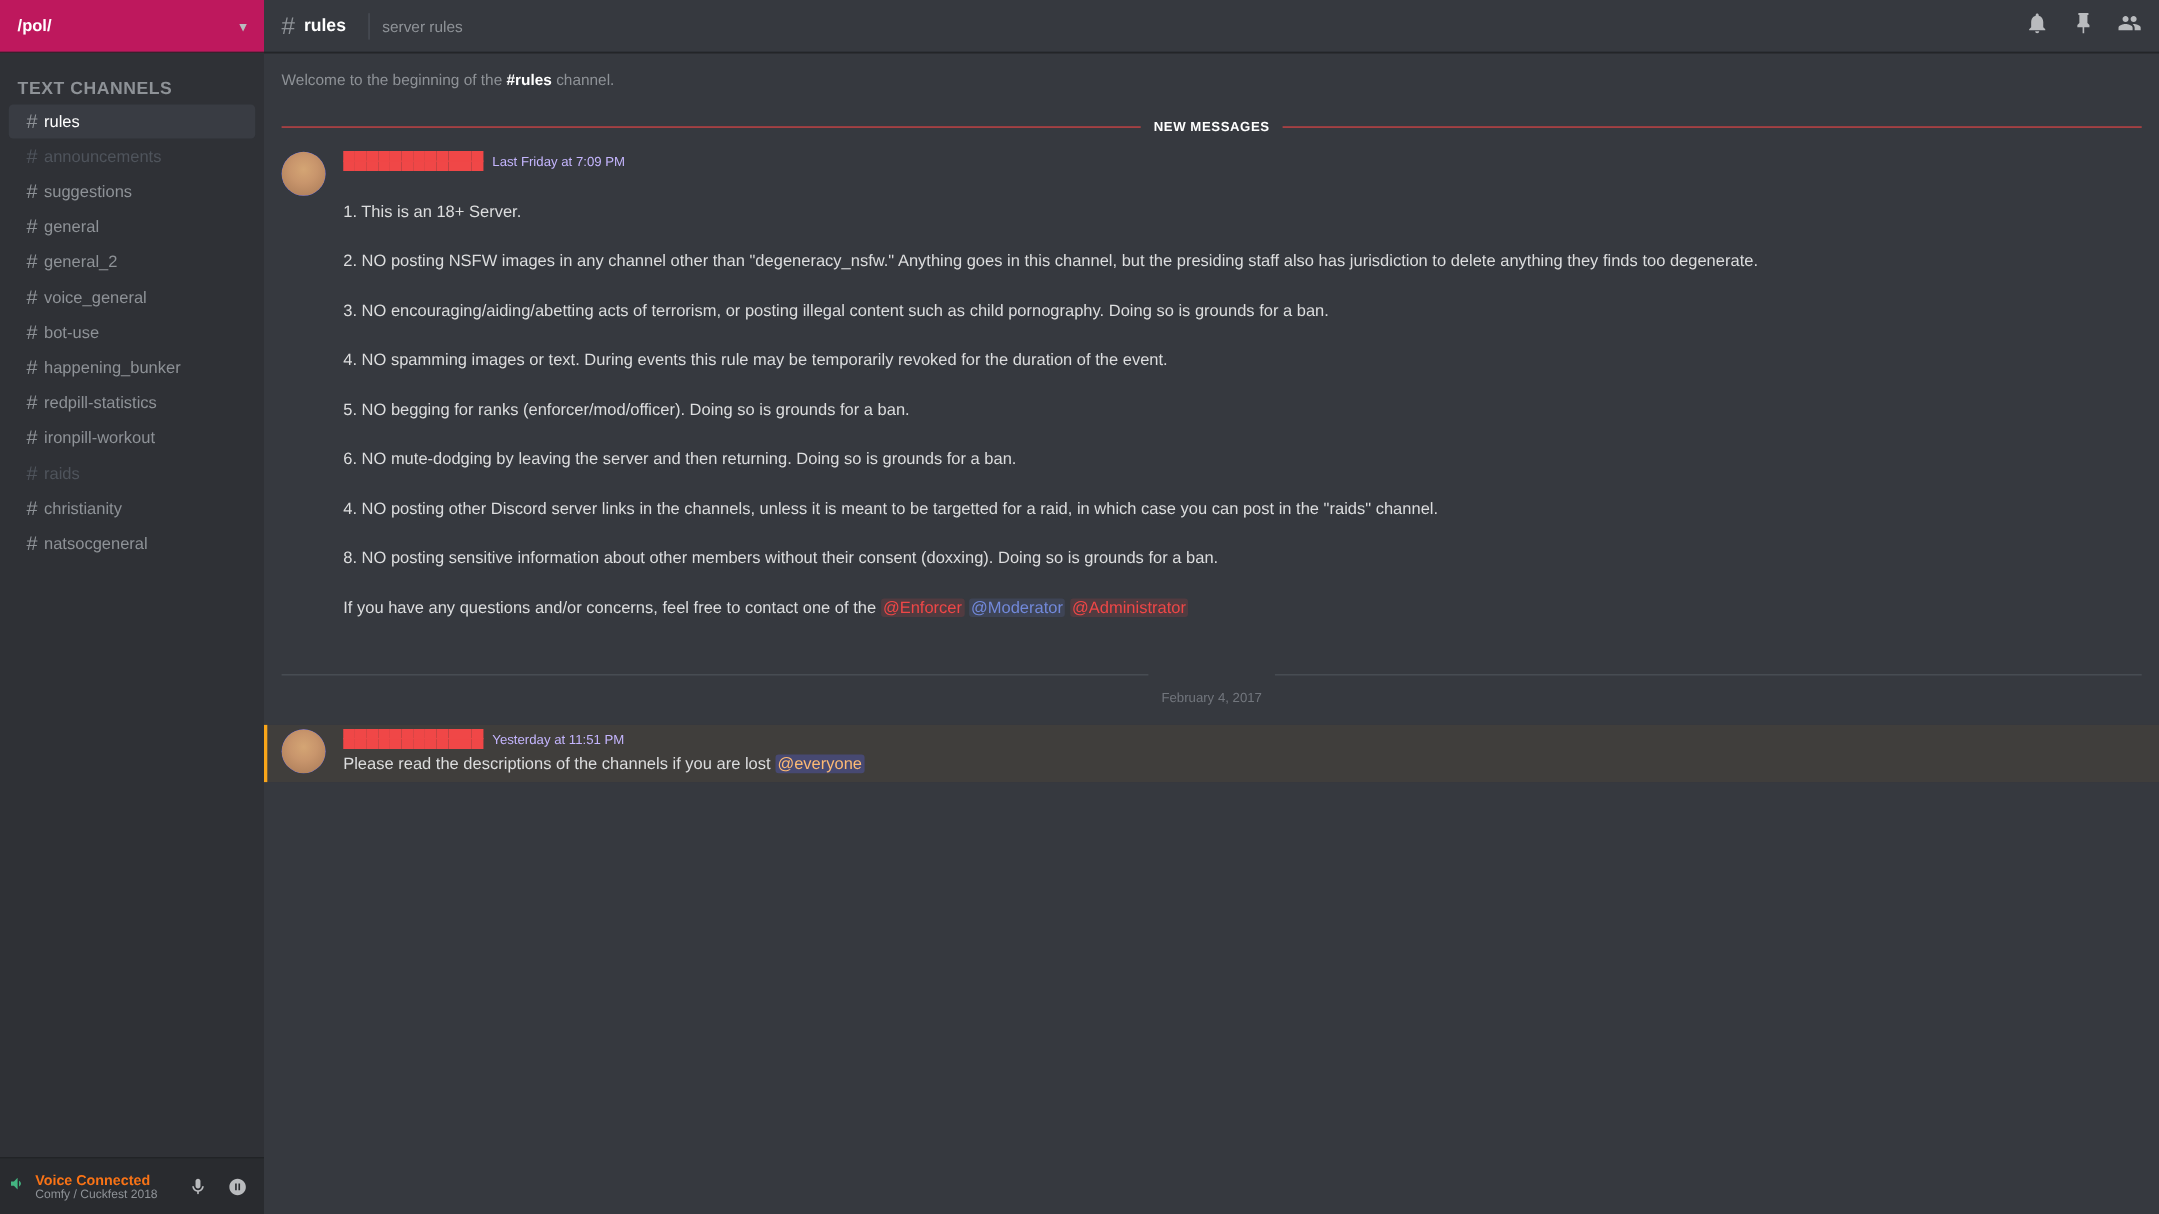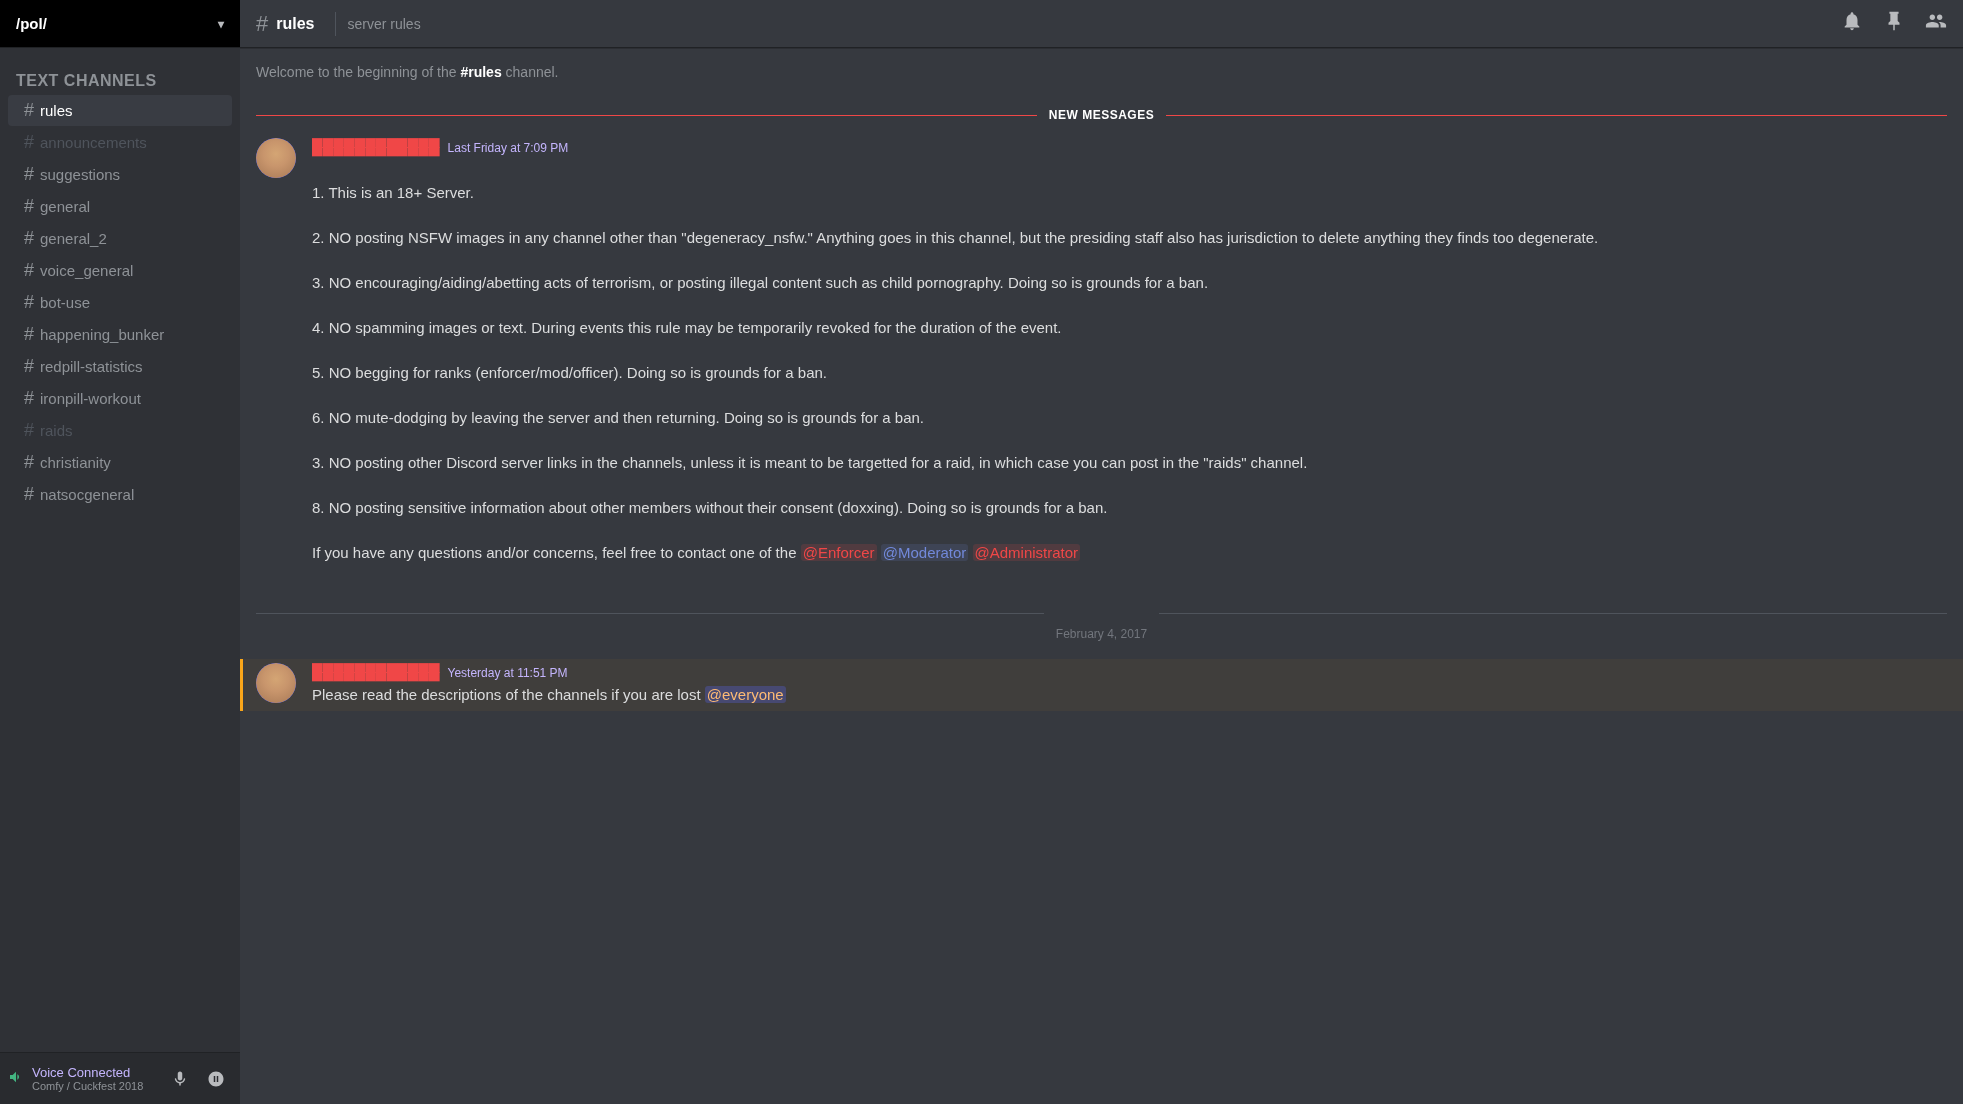--- a/index.html
+++ b/index.html
@@ -18,21 +18,21 @@
       width: 240px;
       min-width: 240px;
       background: #2f3136;
       display: flex;
       flex-direction: column;
       height: 100vh;
     }
 
     .server-header {
       height: 48px;
-      background: #000000;
+      background: #be185d;
       display: flex;
       align-items: center;
       padding: 0 16px;
       border-bottom: 1px solid #202225;
       cursor: pointer;
       font-weight: 700;
       font-size: 15px;
       color: #fff;
     }
 
@@ -112,23 +112,23 @@
       margin-right: 8px;
       font-size: 16px;
     }
 
     .voice-info {
       display: flex;
       flex-direction: column;
     }
 
     .voice-status {
-      color: #c4b5fd;
+      color: #f97316;
       font-size: 13px;
-      font-weight: 400;
+      font-weight: 700;
     }
 
     .voice-channel-name {
       color: #8e9297;
       font-size: 11px;
     }
 
     .voice-actions {
       display: flex;
       gap: 4px;
@@ -494,21 +494,21 @@
           <p>2. NO posting NSFW images in any channel other than "degeneracy_nsfw." Anything goes in this channel, but the presiding staff also has jurisdiction to delete anything they finds too degenerate.</p>
           <br>
           <p>3. NO encouraging/aiding/abetting acts of terrorism, or posting illegal content such as child pornography. Doing so is grounds for a ban.</p>
           <br>
           <p>4. NO spamming images or text. During events this rule may be temporarily revoked for the duration of the event.</p>
           <br>
           <p>5. NO begging for ranks (enforcer/mod/officer). Doing so is grounds for a ban.</p>
           <br>
           <p>6. NO mute-dodging by leaving the server and then returning. Doing so is grounds for a ban.</p>
           <br>
-          <p>3. NO posting other Discord server links in the channels, unless it is meant to be targetted for a raid, in which case you can post in the "raids" channel.</p>
+          <p>4. NO posting other Discord server links in the channels, unless it is meant to be targetted for a raid, in which case you can post in the "raids" channel.</p>
           <br>
           <p>8. NO posting sensitive information about other members without their consent (doxxing). Doing so is grounds for a ban.</p>
           <br>
           <p>If you have any questions and/or concerns, feel free to contact one of the <span class="mention enforcer">@Enforcer</span> <span class="mention moderator">@Moderator</span> <span class="mention admin">@Administrator</span></p>
         </div>
       </div>
     </div>
 
     <div class="date-divider">
       <span class="date-label">February 4, 2017</span>

